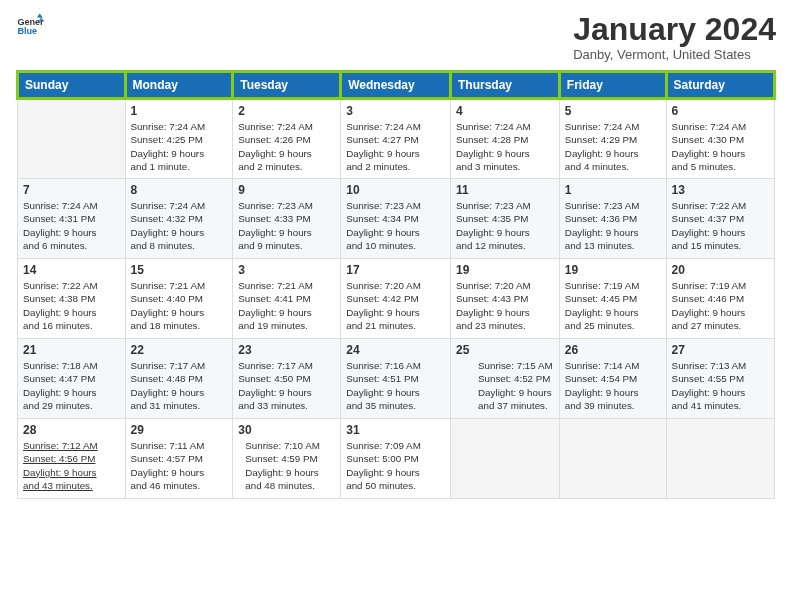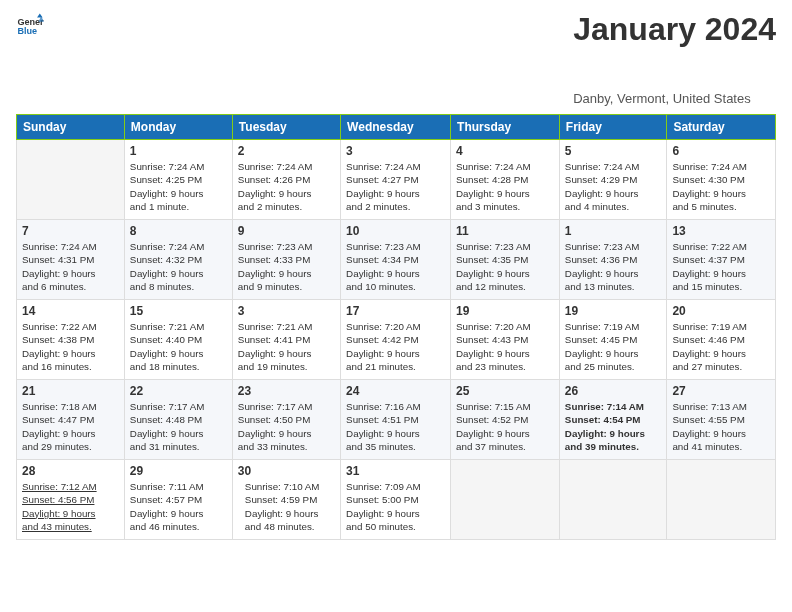--- a/index.html
+++ b/index.html
@@ -36,35 +36,34 @@
     }
     .month-title {
       font-size: 32px;
       font-weight: bold;
       color: #333;
       line-height: 1.1;
     }
     .location {
       font-size: 13px;
       color: #555;
-      margin-top: 44px;
     }
     .calendar-table {
       width: 100%;
       border-collapse: collapse;
       font-size: 10.5px;
     }
     .calendar-table thead tr th {
       background: #1a6eb5;
       color: #fff;
       padding: 5px 6px;
       text-align: left;
       font-size: 12px;
       font-weight: bold;
-      border: 1px solid #84cc16;
+      border: 3px solid #84cc16;
     }
     .calendar-table tbody tr td {
       border: 1px solid #ddd;
       vertical-align: top;
       padding: 4px 5px;
       height: 80px;
       width: 113px;
       background: #fff;
     }
     .calendar-table tbody tr:nth-child(even) td {
@@ -288,28 +287,28 @@
           </td>
           <td>
             <div class="day-num">24</div>
             <div class="cell-text" style="white-space: pre-line;">Sunrise: 7:16 AM
 Sunset: 4:51 PM
 Daylight: 9 hours
 and 35 minutes.</div>
           </td>
           <td>
             <div class="day-num">25</div>
-            <div class="cell-text" style="white-space: pre-line;">Sunrise: 7:15 AM
+            <div class="cell-text" style="white-space: pre-line; margin-left: 22px;">Sunrise: 7:15 AM
 Sunset: 4:52 PM
 Daylight: 9 hours
 and 37 minutes.</div>
           </td>
           <td>
             <div class="day-num">26</div>
-            <div class="cell-text" style="white-space: pre-line; font-weight: bold;">Sunrise: 7:14 AM
+            <div class="cell-text" style="white-space: pre-line;">Sunrise: 7:14 AM
 Sunset: 4:54 PM
 Daylight: 9 hours
 and 39 minutes.</div>
           </td>
           <td>
             <div class="day-num">27</div>
             <div class="cell-text" style="white-space: pre-line;">Sunrise: 7:13 AM
 Sunset: 4:55 PM
 Daylight: 9 hours
 and 41 minutes.</div>

